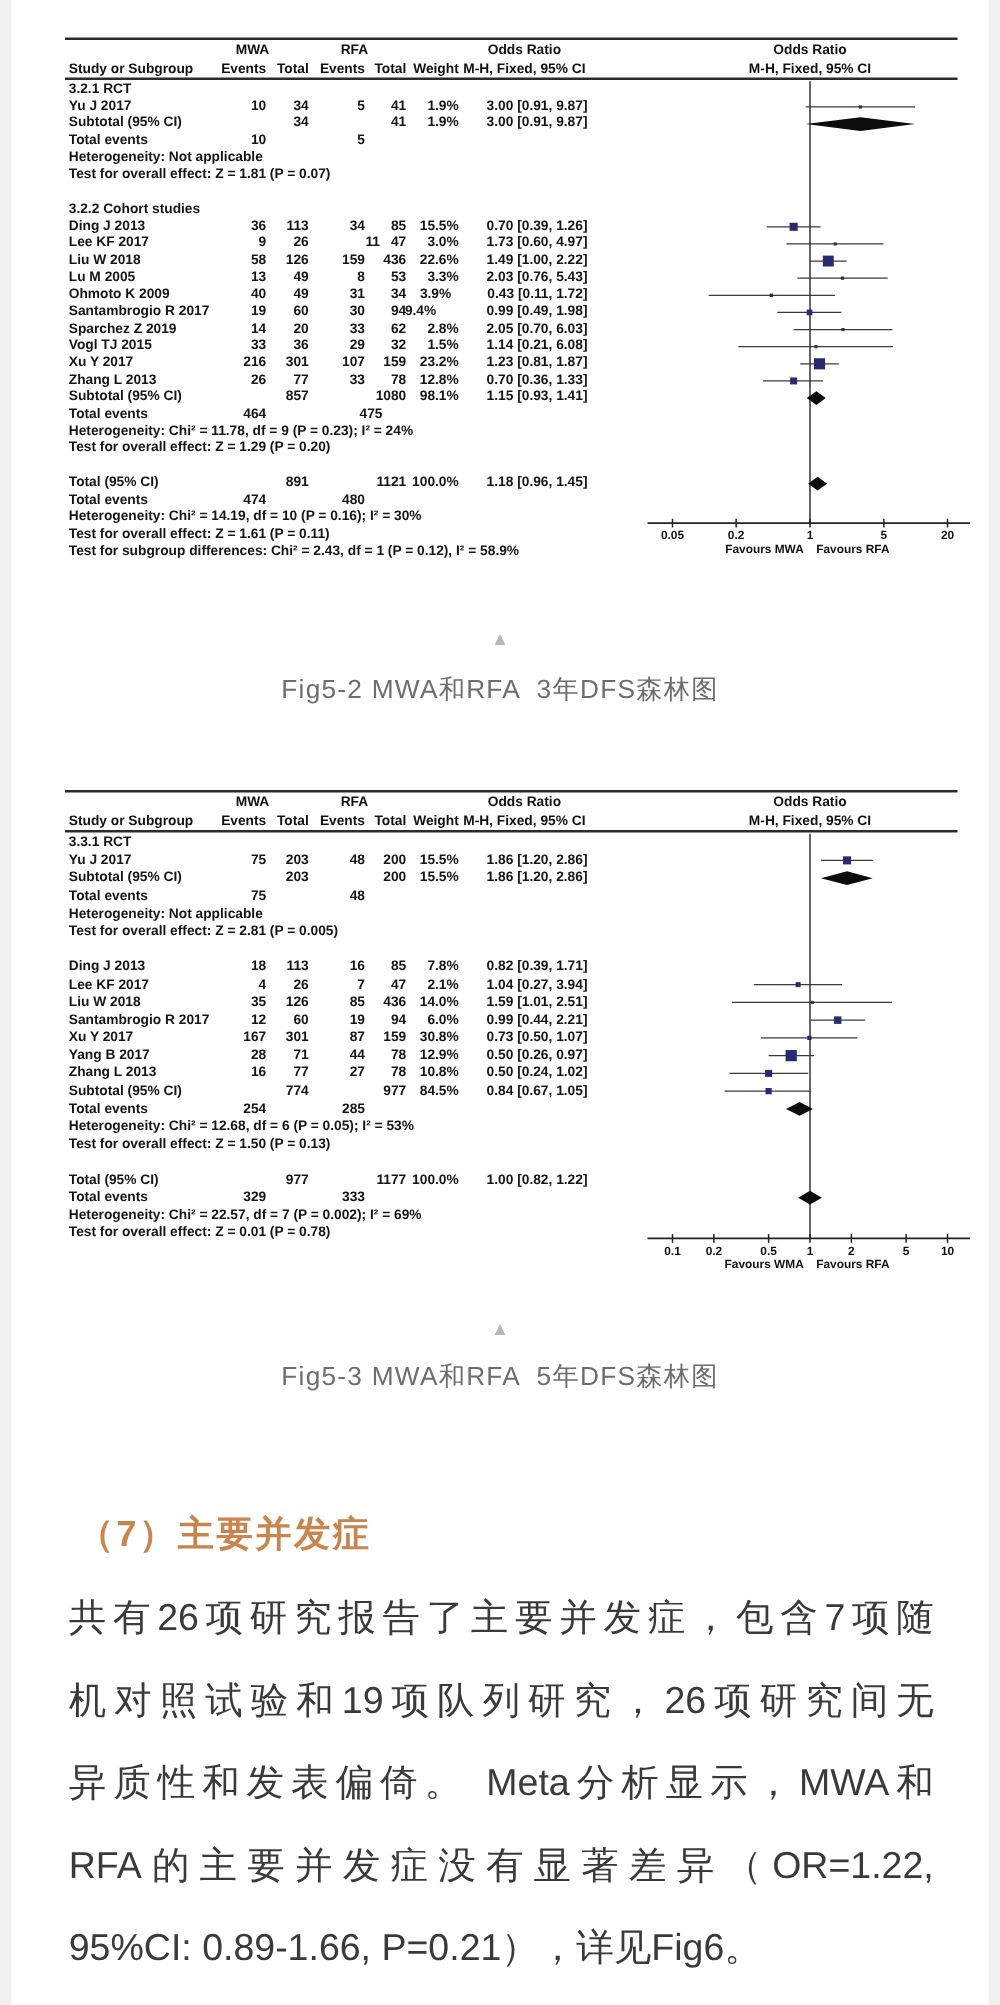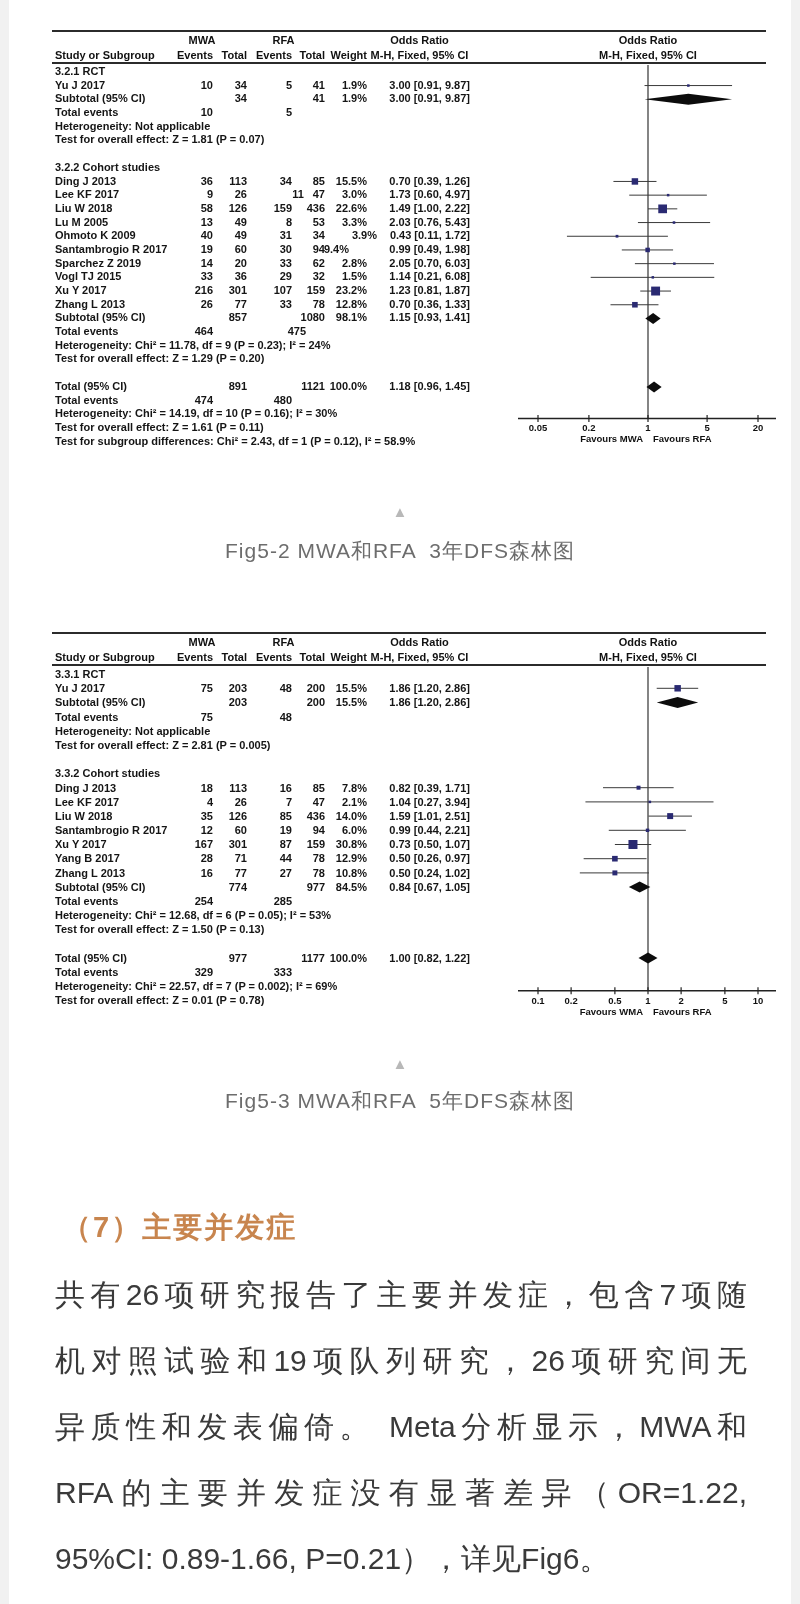--- a/index.html
+++ b/index.html
@@ -136,21 +136,21 @@
         <span class="c num" style="left: 249px; width: 38px;">53</span>
         <span class="c num" style="left: 282px; width: 47px;">3.3%</span>
         <span class="c num" style="left: 331px; width: 101px;">2.03 [0.76, 5.43]</span>
       </div>
       <div class="fp-row">
         <span class="c lbl">Ohmoto K 2009</span>
         <span class="c num" style="left: 115px; width: 60px;">40</span>
         <span class="c num" style="left: 171px; width: 38px;">49</span>
         <span class="c num" style="left: 206px; width: 48px;">31</span>
         <span class="c num" style="left: 249px; width: 38px;">34</span>
-        <span class="c num" style="left: 292px; width: 47px; text-align: right;">3.9%</span>
+        <span class="c num" style="left: 276px; width: 47px; text-align: right;">3.9%</span>
         <span class="c num" style="left: 331px; width: 101px;">0.43 [0.11, 1.72]</span>
       </div>
       <div class="fp-row">
         <span class="c lbl">Santambrogio R 2017</span>
         <span class="c num" style="left: 115px; width: 60px;">19</span>
         <span class="c num" style="left: 171px; width: 38px;">60</span>
         <span class="c num" style="left: 206px; width: 48px;">30</span>
         <span class="c num" style="left: 249px; width: 38px;">94</span>
         <span class="c num" style="left: 264px; width: 47px;">9.4%</span>
         <span class="c num" style="left: 331px; width: 101px;">0.99 [0.49, 1.98]</span>
@@ -318,23 +318,20 @@
         <span class="c num" style="left: 206px; width: 48px;">48</span>
       </div>
       <div class="fp-row">
         <span class="c lbl">Heterogeneity: Not applicable</span>
       </div>
       <div class="fp-row">
         <span class="c lbl">Test for overall effect: Z = 2.81 (P = 0.005)</span>
       </div>
       <div class="fp-row"></div>
       <div class="fp-row">
-        <span class="c lbl">3.3.2 Cohort studies</span>
-      </div>
-      <div class="fp-row">
         <span class="c lbl">Ding J 2013</span>
         <span class="c num" style="left: 115px; width: 60px;">18</span>
         <span class="c num" style="left: 171px; width: 38px;">113</span>
         <span class="c num" style="left: 206px; width: 48px;">16</span>
         <span class="c num" style="left: 249px; width: 38px;">85</span>
         <span class="c num" style="left: 282px; width: 47px;">7.8%</span>
         <span class="c num" style="left: 331px; width: 101px;">0.82 [0.39, 1.71]</span>
       </div>
       <div class="fp-row">
         <span class="c lbl">Lee KF 2017</span>

